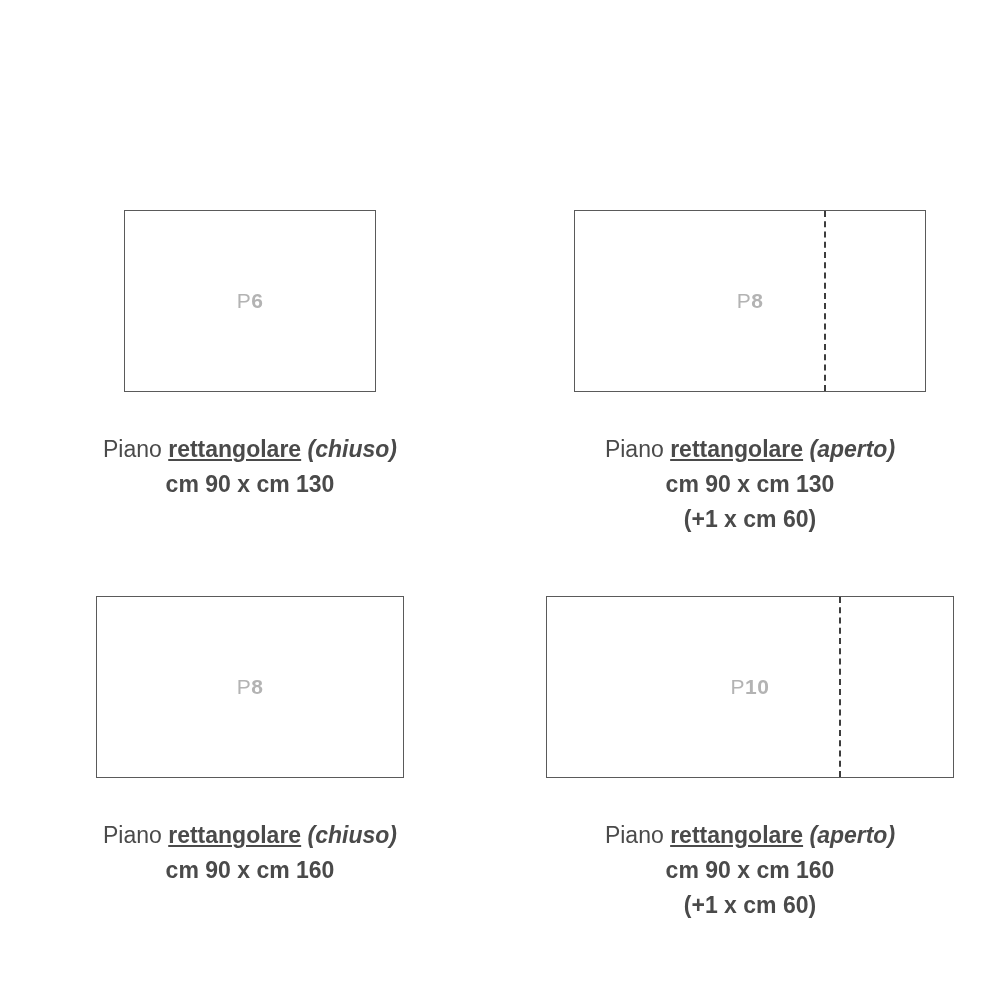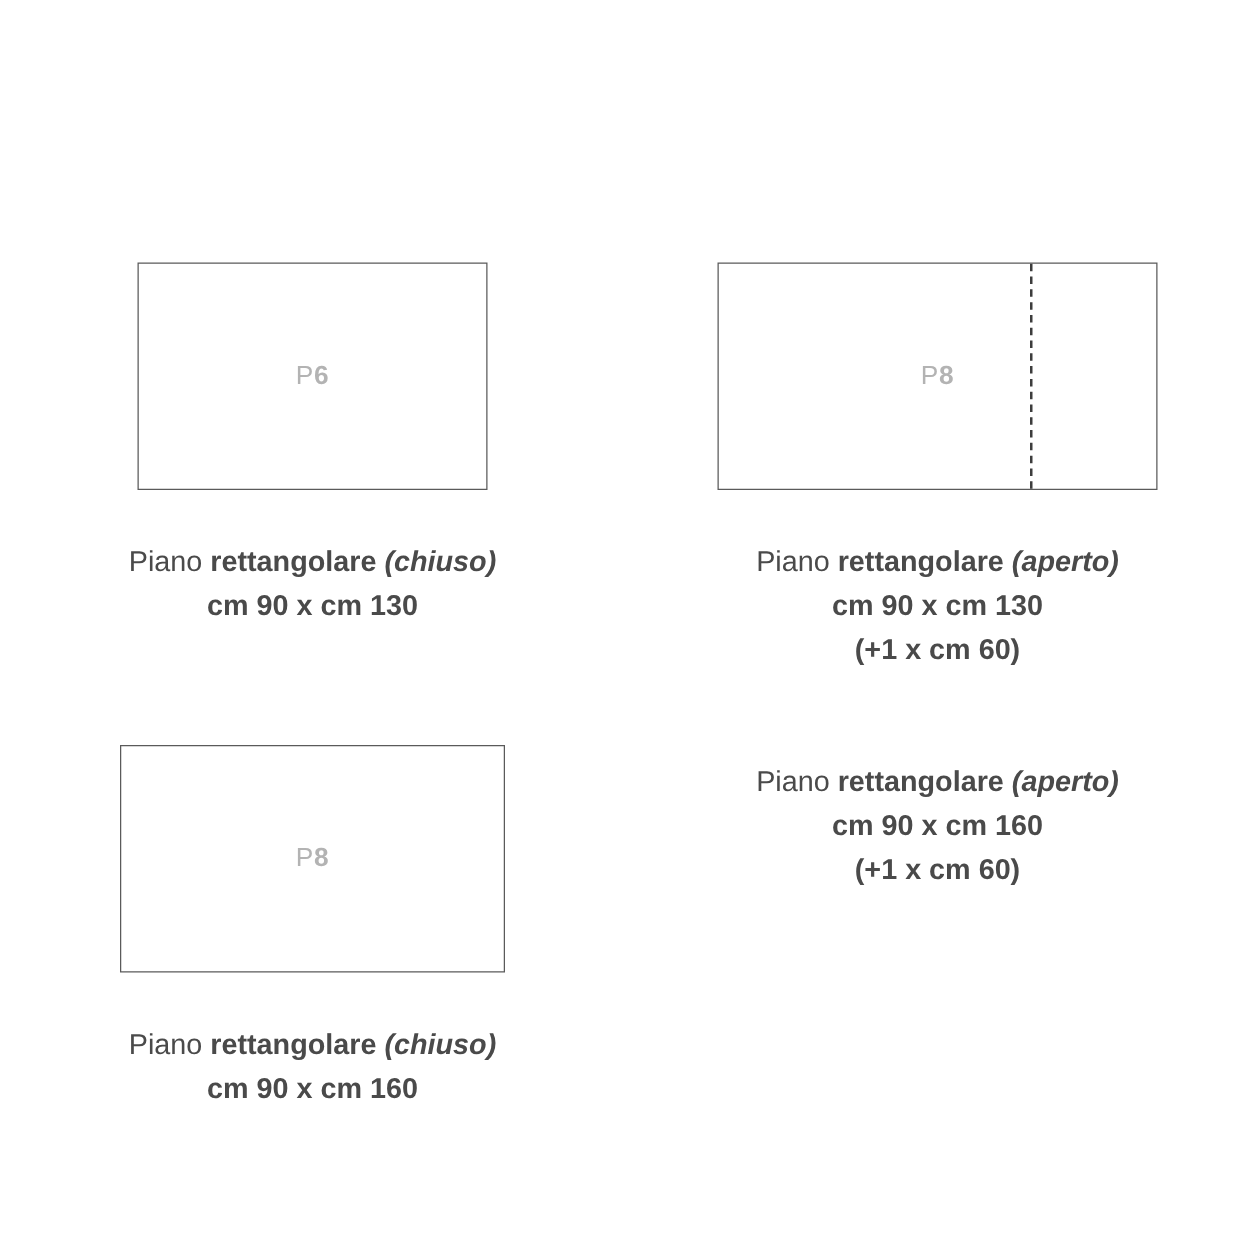--- a/index.html
+++ b/index.html
@@ -92,35 +92,35 @@
     color: #b3b3b3;
   }
   .leaf-line {
     position: absolute;
     top: 0;
     bottom: 0;
     border-left: 2px dashed #3d3d3d;
   }
 
   
-  .s-p6-closed  { width: 280px; height: 182px; }
+  .s-p6-closed  { width: 252px; height: 182px; }
   .s-p8-open    { width: 352px; height: 182px; }
   .s-p8-closed  { width: 308px; height: 182px; }
   .s-p10-open   { width: 408px; height: 182px; }
 
   
   .caption {
     margin-top: 26px;
     text-align: center;
     font-size: 23px;
     line-height: 35px;
     color: #4a4a4a;
     white-space: nowrap;
   }
-  .caption .b { font-weight: bold; }
+  .caption .b { font-weight: bold; text-decoration: underline; }
   .caption .i { font-style: italic; font-weight: bold; }
   .caption .dims { display: block; font-weight: bold; }
   .cap-block { min-height: 150px; }
 </style>
 </head>
 <body>
 
 <div class="page">
 
 
@@ -166,20 +166,26 @@
           </div>
         </div>
         <div class="caption cap-block">
           <span>Piano </span><span class="b">rettangolare</span><span class="i"> (chiuso)</span>
           <span class="dims">cm 90 x cm 160</span>
           <span class="dims"></span>
         </div>
       </div>
 
       <div class="cell">
+        <div class="fig-area">
+          <div class="shape s-p10-open">
+            <span class="code"><span>P</span><b>10</b></span>
+            <span class="leaf-line" style="left: 72%;"></span>
+          </div>
+        </div>
         <div class="caption cap-block">
           <span>Piano </span><span class="b">rettangolare</span><span class="i"> (aperto)</span>
           <span class="dims">cm 90 x cm 160</span>
           <span class="dims">(+1 x cm 60)</span>
         </div>
       </div>
 
     </div>
 
   </div>

